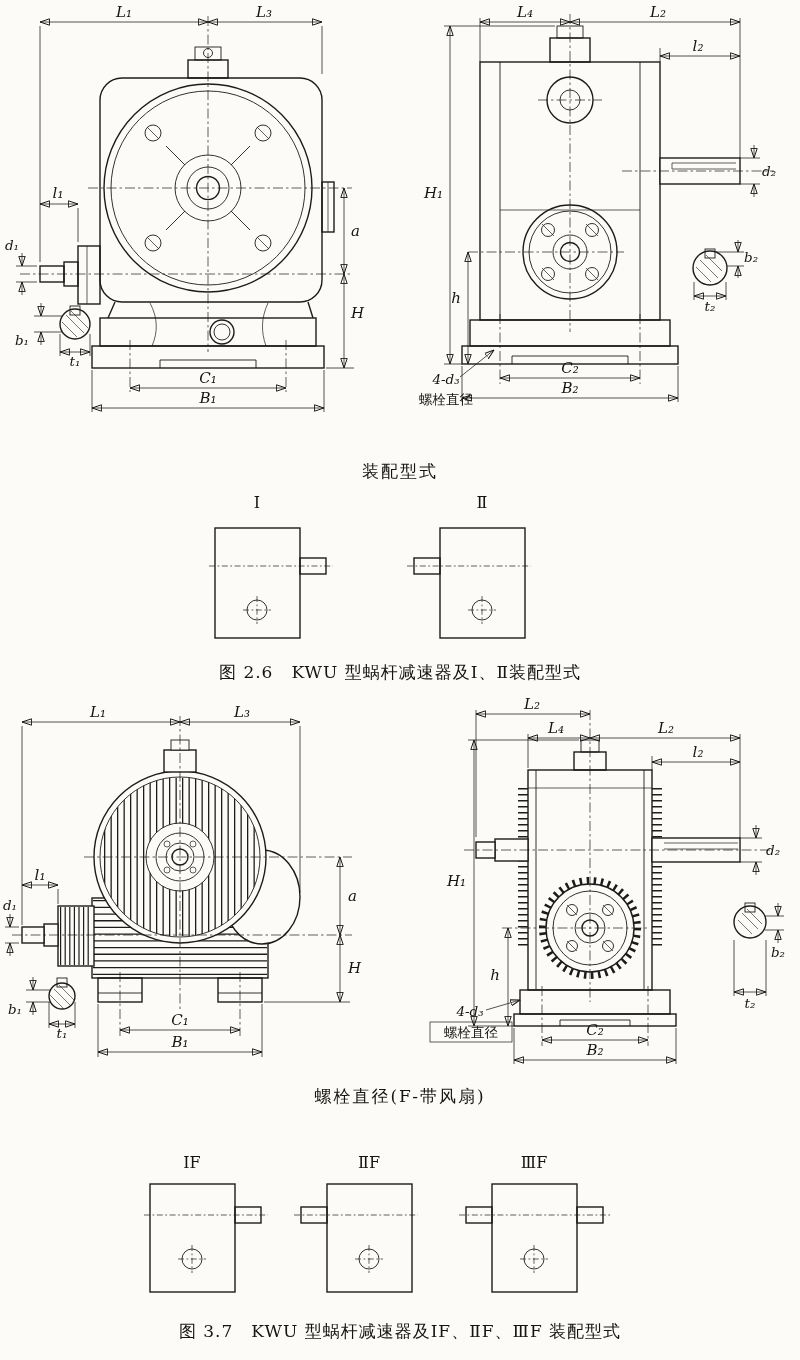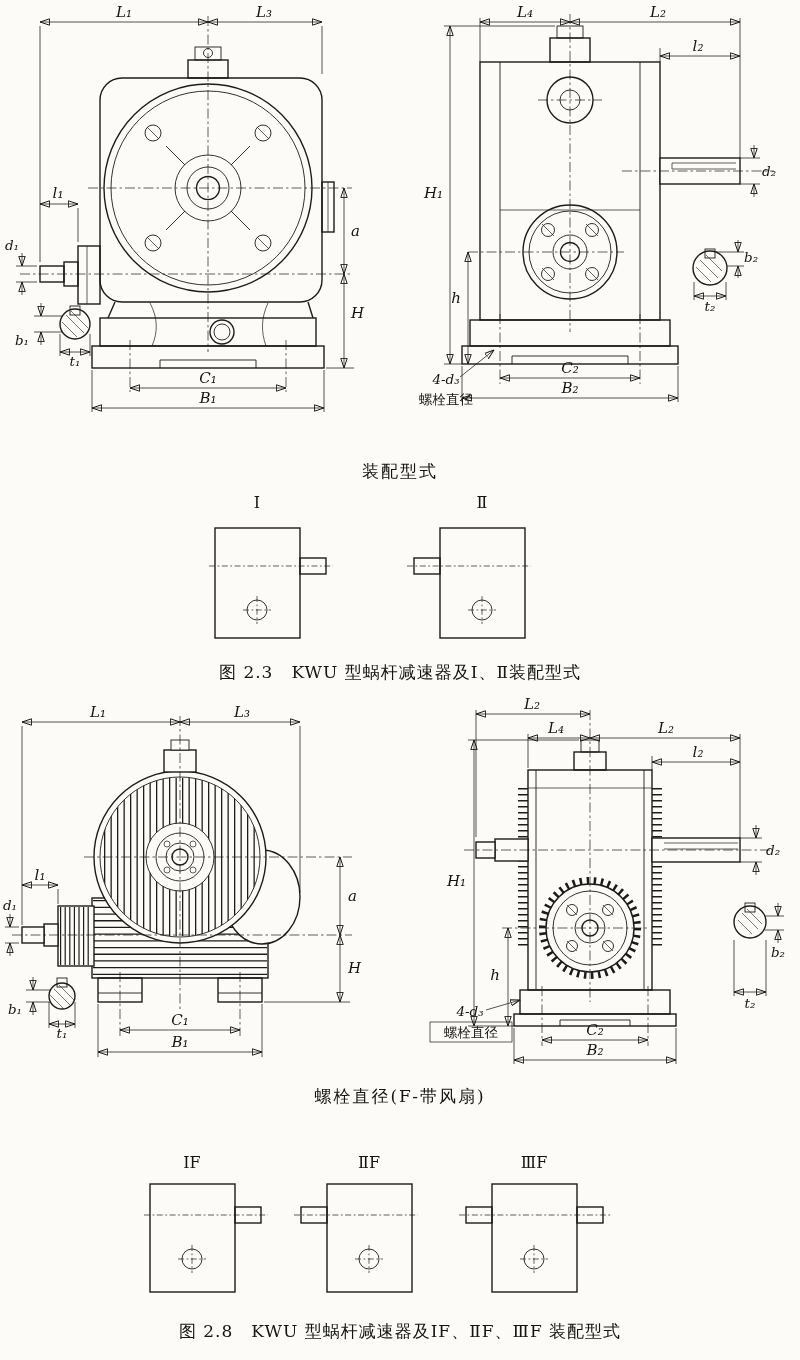--- a/index.html
+++ b/index.html
@@ -233,21 +233,21 @@
 <svg style="left:405px;top:492px" width="130" height="160" viewBox="0 0 130 160">
   <text class="rlab" x="77" y="16" text-anchor="middle">Ⅱ</text>
   <rect class="ol" x="35" y="36" width="85" height="110"></rect>
   <rect class="ol" x="9" y="66" width="26" height="16"></rect>
   <line class="cl2" x1="2" y1="74" x2="126" y2="74"></line>
   <circle class="ml" cx="77" cy="118" r="10"></circle>
   <line class="cl2" x1="77" y1="104" x2="77" y2="132"></line>
   <line class="cl2" x1="63" y1="118" x2="91" y2="118"></line>
 </svg>
 
-<div class="htext caption" style="top:661px">图 2.3　KWU 型蜗杆减速器及Ⅰ、Ⅱ装配型式</div>
+<div class="htext caption" style="top:661px">图 2.6　KWU 型蜗杆减速器及Ⅰ、Ⅱ装配型式</div>
 
 <svg style="left:0;top:700px" width="380" height="385" viewBox="0 0 380 385">
   <defs>
     <clipPath id="finclipC">
         <circle cx="180" cy="157" r="80"></circle>
       </clipPath>
   </defs>
   <g>
     <rect class="ol" x="92" y="198" width="176" height="80"></rect>
     <line class="fin" x1="180" y1="200" x2="180" y2="276" style="stroke-width:174;stroke-dasharray:1.3 5.4"></line>
@@ -446,13 +446,13 @@
   <text class="rlab" x="79" y="16" text-anchor="middle">ⅢF</text>
   <rect class="ol" x="37" y="32" width="85" height="108"></rect>
   <rect class="ol" x="11" y="55" width="26" height="16"></rect>
   <rect class="ol" x="122" y="55" width="26" height="16"></rect>
   <line class="cl2" x1="4" y1="63" x2="156" y2="63"></line>
   <circle class="ml" cx="79" cy="107" r="10"></circle>
   <line class="cl2" x1="79" y1="93" x2="79" y2="121"></line>
   <line class="cl2" x1="65" y1="107" x2="93" y2="107"></line>
 </svg>
 
-<div class="htext caption" style="top:1320px">图 2.8　KWU 型蜗杆减速器及ⅠF、ⅡF、ⅢF 装配型式</div>
+<div class="htext caption" style="top:1320px">图 3.7　KWU 型蜗杆减速器及ⅠF、ⅡF、ⅢF 装配型式</div>
 
 </body></html>

